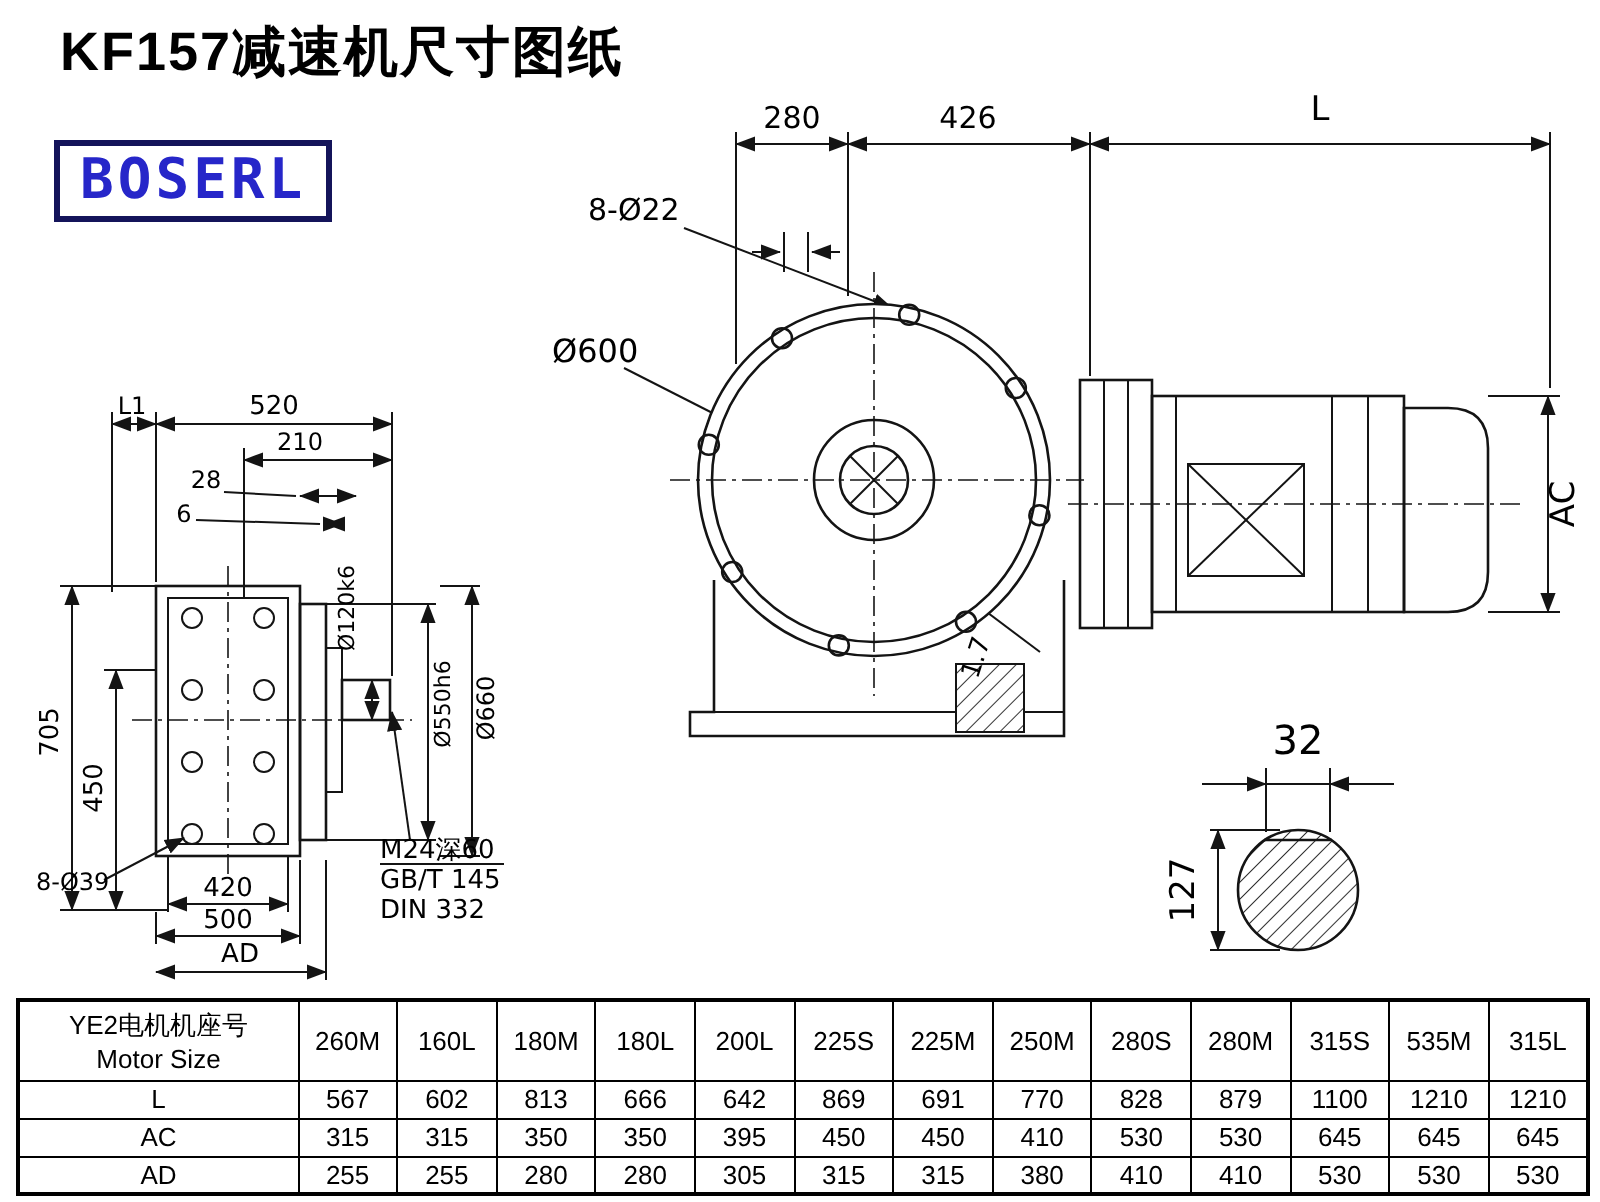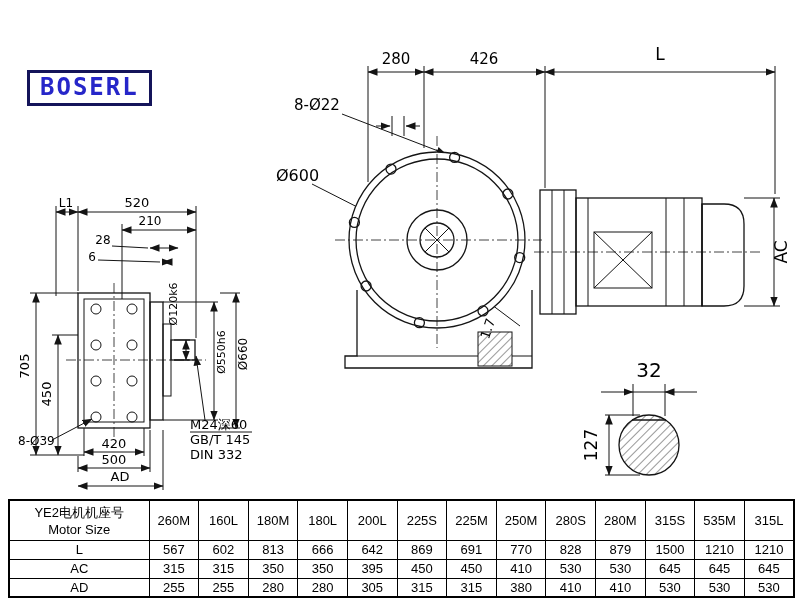--- a/index.html
+++ b/index.html
@@ -1,21 +1,21 @@
 <!DOCTYPE html>
 <html><head>
 <meta charset="utf-8">
 <style>
   * { margin:0; padding:0; box-sizing:border-box; }
   html,body { width:800px; height:601px; background:#fff; }
   body { font-family:"Liberation Sans", sans-serif; position:relative; overflow:hidden; color:#000; }
   .sheet { position:absolute; inset:0; background:#fff; }
   .title { position:absolute; left:30px; top:8px; font-size:27px; font-weight:bold; letter-spacing:1px; }
   .logo { position:absolute; left:27px; top:70px; border:3px solid #14145a; background:#fff; padding:0 10px 2px; }
-  .logo-text { font-family:"DejaVu Sans Mono", monospace; font-size:24px; font-weight:bold; color:#2626c9; letter-spacing:2px; }
+  .logo-text { font-family:"DejaVu Sans Mono", monospace; font-size:28px; font-weight:bold; color:#2626c9; letter-spacing:2px; }
   .drawing { position:absolute; left:0; top:0; }
   svg text { font-family:"DejaVu Sans", sans-serif; fill:#000; stroke:none; }
   .dims-table { position:absolute; left:8px; top:499px; width:787px; border-collapse:collapse; table-layout:fixed;
                 text-align:center; font-size:13px; border:2px solid #000; background:#fff; }
   .dims-table th, .dims-table td { border:1px solid #000; font-weight:normal; padding:0; height:19px; overflow:hidden; white-space:nowrap;margin-left:20px; }
   .dims-table col.lblcol { width:140px; }
   .dims-table thead th { height:40px; }
   .hdr-cn { font-size:13px; line-height:1.5; }
   .hdr-en { font-size:13px; line-height:1.1; }
 </style>
@@ -199,20 +199,21 @@
       <circle cx="649" cy="445" r="30" fill="url(#hatch)" stroke-width="1.3"></circle>
       <line x1="632" y1="420" x2="666" y2="420" stroke-width="1.3"></line>
       <line x1="605" y1="415" x2="640" y2="415"></line>
       <line x1="605" y1="475" x2="640" y2="475"></line>
       <line x1="609" y1="415" x2="609" y2="475" marker-start="url(#arr)" marker-end="url(#arr)"></line>
     </g>
     <text x="649" y="377" font-size="20" text-anchor="middle">32</text>
     <text transform="translate(597,445) rotate(-90)" font-size="17" text-anchor="middle">127</text>
   </svg>
 
+  <div class="title">KF157减速机尺寸图纸</div>
   <div class="logo">
     <span class="logo-text">BOSERL</span>
   </div>
 
   <table class="dims-table">
     <colgroup>
       <col class="lblcol">
       <col>
         <col>
         <col>
@@ -254,21 +255,21 @@
         <td>567</td>
         <td>602</td>
         <td>813</td>
         <td>666</td>
         <td>642</td>
         <td>869</td>
         <td>691</td>
         <td>770</td>
         <td>828</td>
         <td>879</td>
-        <td>1500</td>
+        <td>1100</td>
         <td>1210</td>
         <td>1210</td>
       </tr>
       <tr>
         <th>AC</th>
         <td>315</td>
         <td>315</td>
         <td>350</td>
         <td>350</td>
         <td>395</td>

